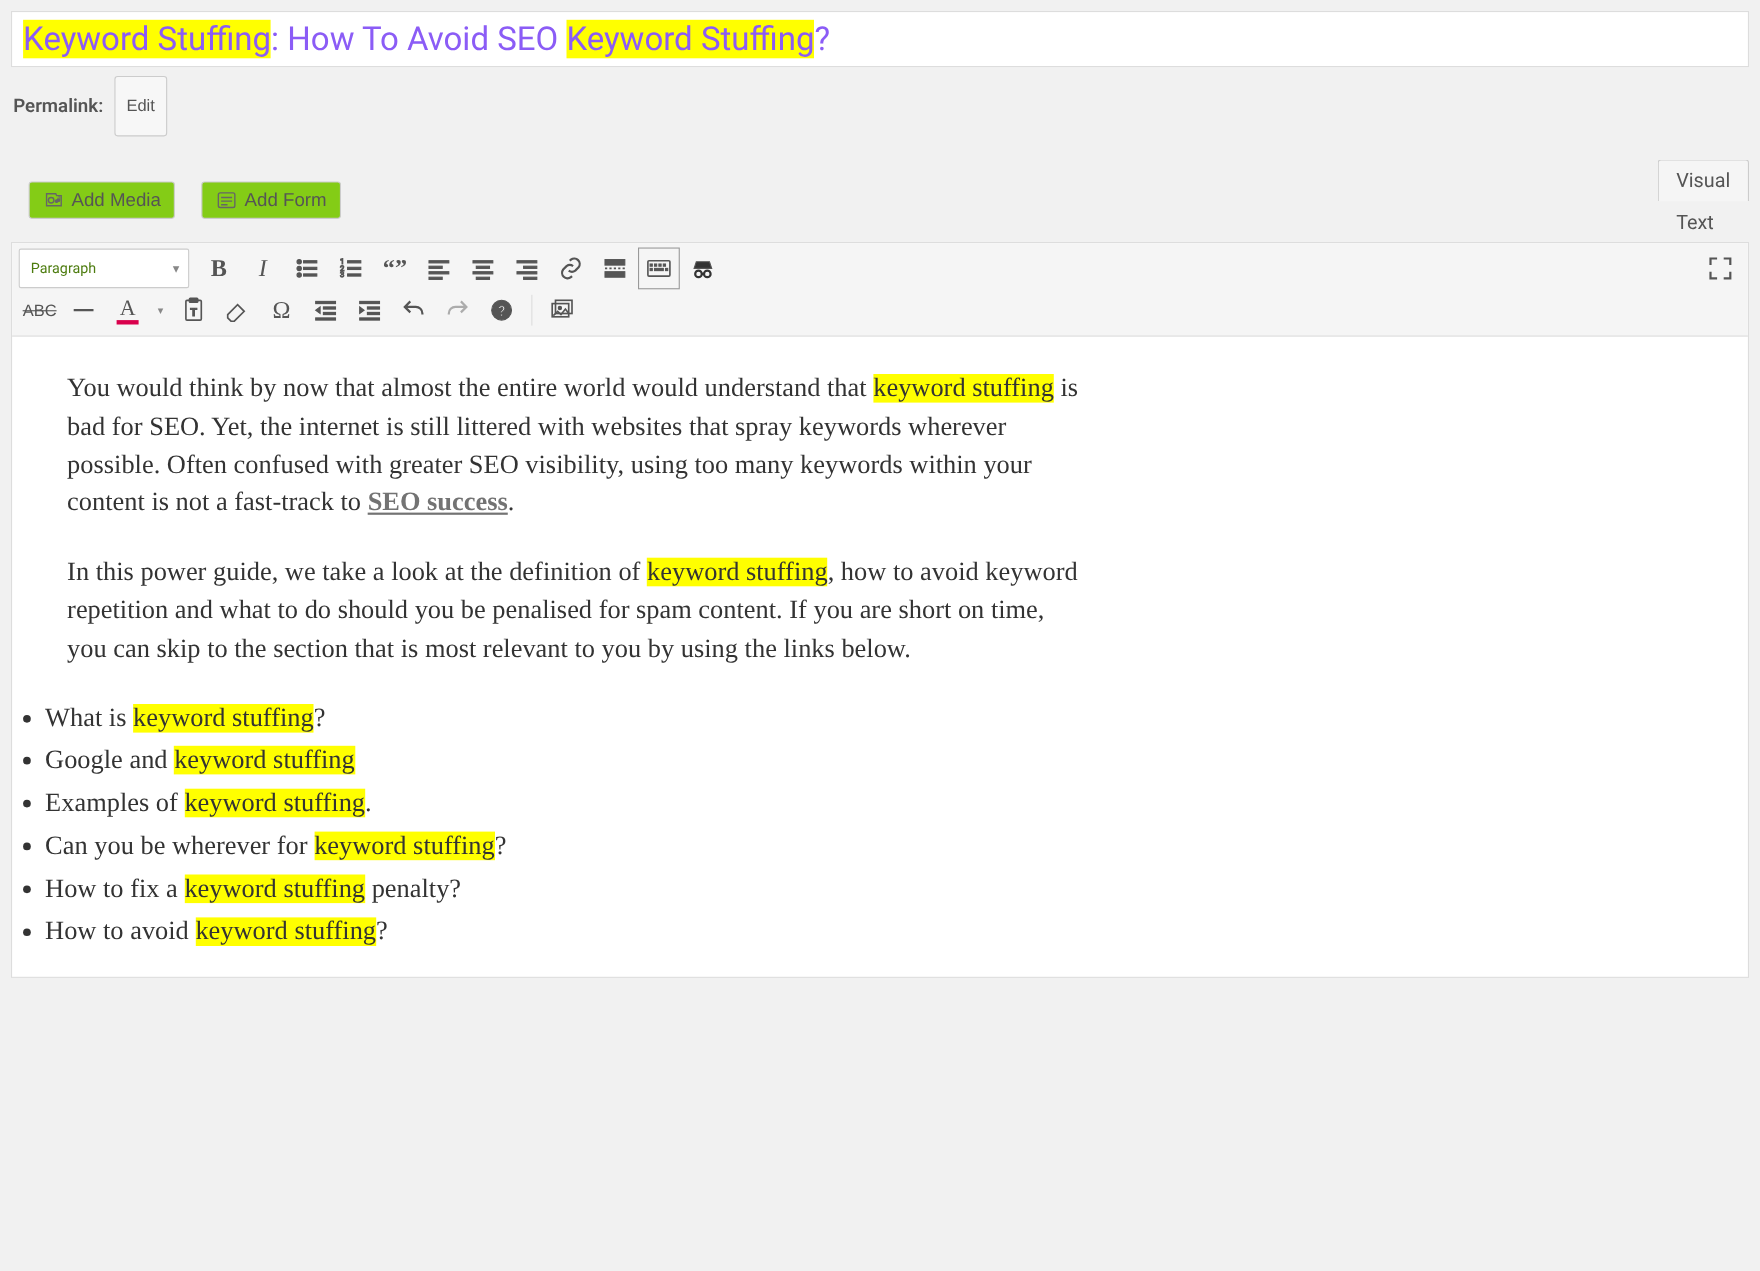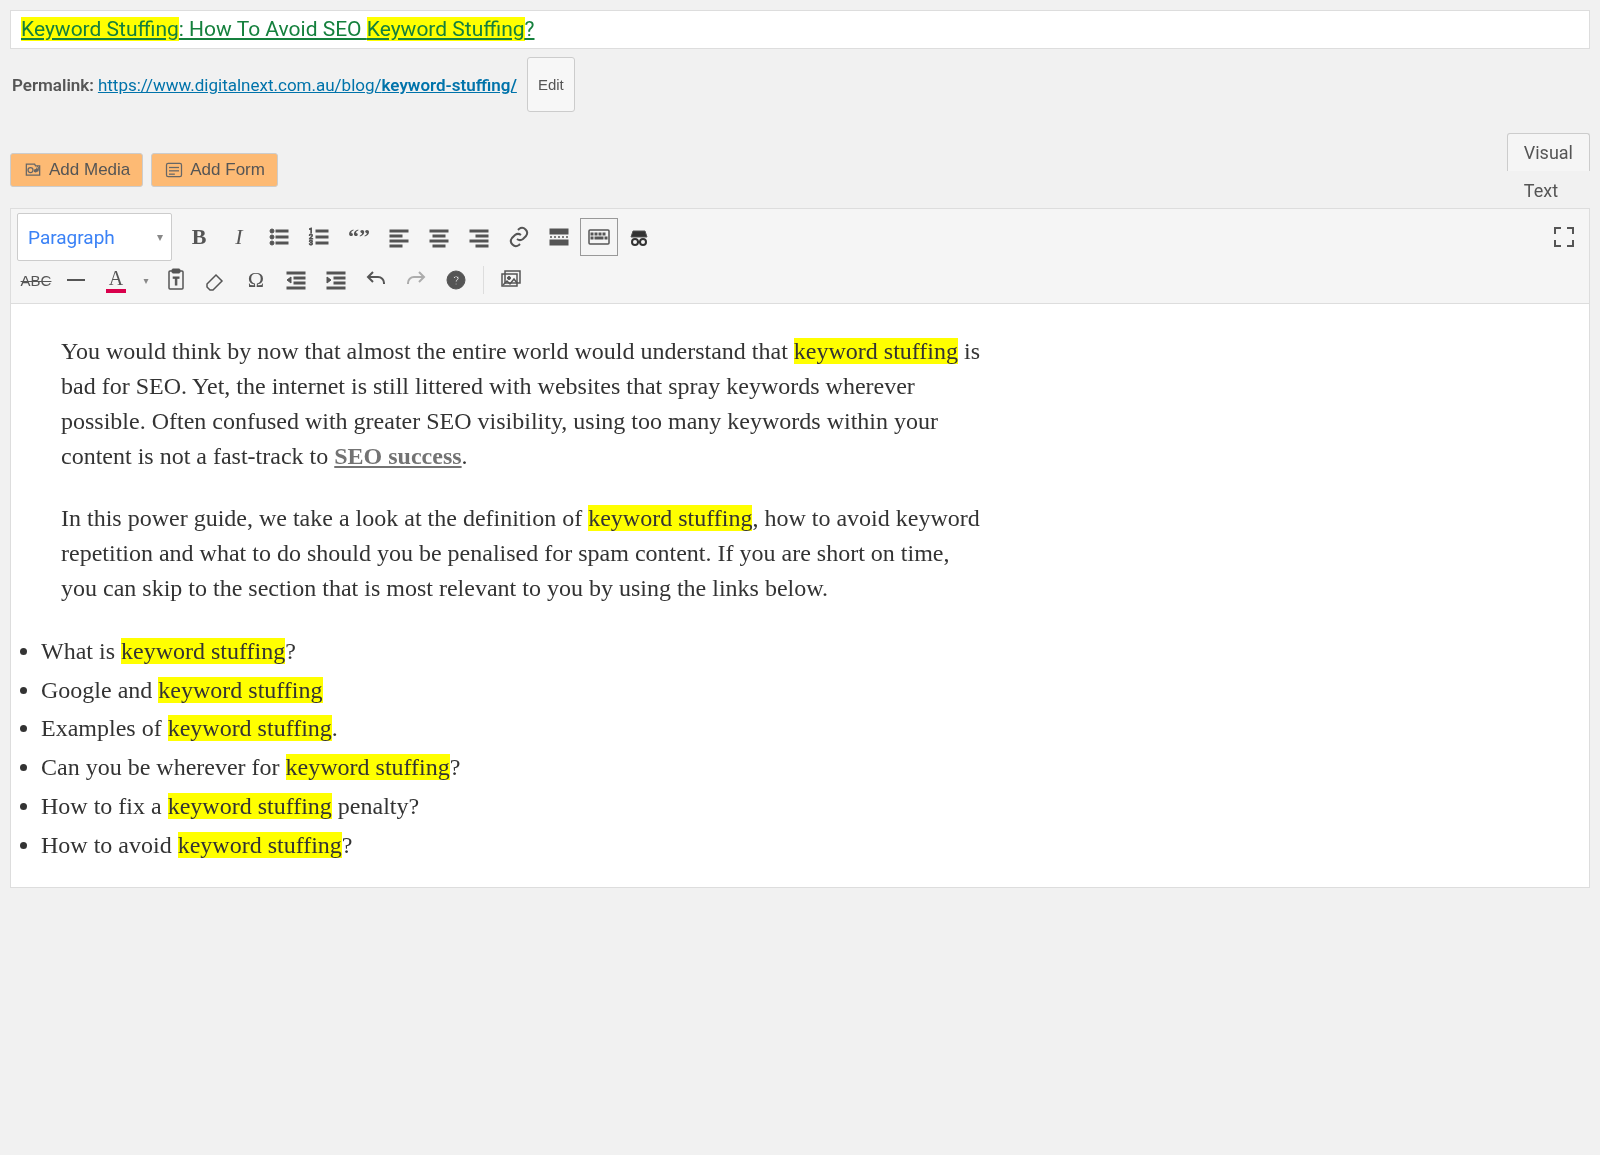--- a/index.html
+++ b/index.html
@@ -15,27 +15,26 @@
 
 .title-wrap {
   background: #fff;
   border: 1px solid #ddd;
   padding: 5px 10px;
   margin-bottom: 8px;
 }
 .title-input {
   width: 100%;
   border: none;
-  font-size: 21px;
+  font-size: 30px;
   font-weight: 400;
-  color: #15803d;
+  color: #8b5cf6;
   outline: none;
   font-family: inherit;
   line-height: 1.3;
-  text-decoration: underline;
 }
 
 
 .permalink-row {
   display: flex;
   align-items: center;
   gap: 4px;
   margin-bottom: 20px;
   padding-left: 2px;
   font-size: 17px;
@@ -60,27 +59,28 @@
 .media-row {
   display: flex;
   align-items: center;
   gap: 8px;
   margin-bottom: 0;
 }
 .media-btn {
   display: inline-flex;
   align-items: center;
   gap: 6px;
-  background: #fdba74;
+  background: #84cc16;
   border: 1px solid #ccc;
   border-radius: 3px;
   padding: 6px 12px;
   font-size: 17px;
   color: #555;
   cursor: pointer;
+  margin-left: 16px;
 }
 .media-btn svg { width: 20px; height: 20px; fill:#666; }
 
 .tabs {
   margin-left: auto;
   display: flex;
   flex-direction: column;
 }
 .tab {
   padding: 8px 16px;
@@ -112,28 +112,28 @@
 .toolbar-row {
   display: flex;
   align-items: center;
   flex-wrap: wrap;
   gap: 2px;
 }
 .format-select {
   border: 1px solid #ccc;
   background: #fff;
   padding: 4px 22px 4px 10px;
-  font-size: 19px;
-  color: #3b82f6;
+  font-size: 13px;
+  color: #4d7c0f;
   border-radius: 2px;
   position: relative;
   display: inline-flex;
   align-items: center;
   cursor: pointer;
-  height: 48px;
+  height: 36px;
   min-width: 155px;
   margin-right: 6px;
 }
 .format-select::after {
   content: "▾";
   position: absolute;
   right: 8px;
   color: #888;
   font-size: 12px;
 }
@@ -174,21 +174,20 @@
 </style>
 </head>
 <body>
 
 <div class="title-wrap">
   <div class="title-input" id="title"><span class="highlight">Keyword Stuffing</span><span>: How To Avoid SEO </span><span class="highlight">Keyword Stuffing</span><span>?</span></div>
 </div>
 
 <div class="permalink-row">
   <span class="label">Permalink:</span>
-  <a href="#"><span>https://www.digitalnext.com.au/blog/</span><span class="slug">keyword-stuffing/</span></a>
   <button class="btn-small">Edit</button>
 </div>
 
 <div class="media-row">
   <button class="media-btn">
     <svg viewBox="0 0 24 24">
         <path d="M4 5h10l1 2h5v11H4V5zm5 4a3 3 0 100 6 3 3 0 000-6z" fill="none" stroke="#666" stroke-width="1.5"></path>
         <path d="M17 8v5a2 2 0 11-1-1.7V9l3-1v4a2 2 0 11-1-1.7V7l-1 .3z" fill="#666"></path>
       </svg>
     <span>Add Media</span>

